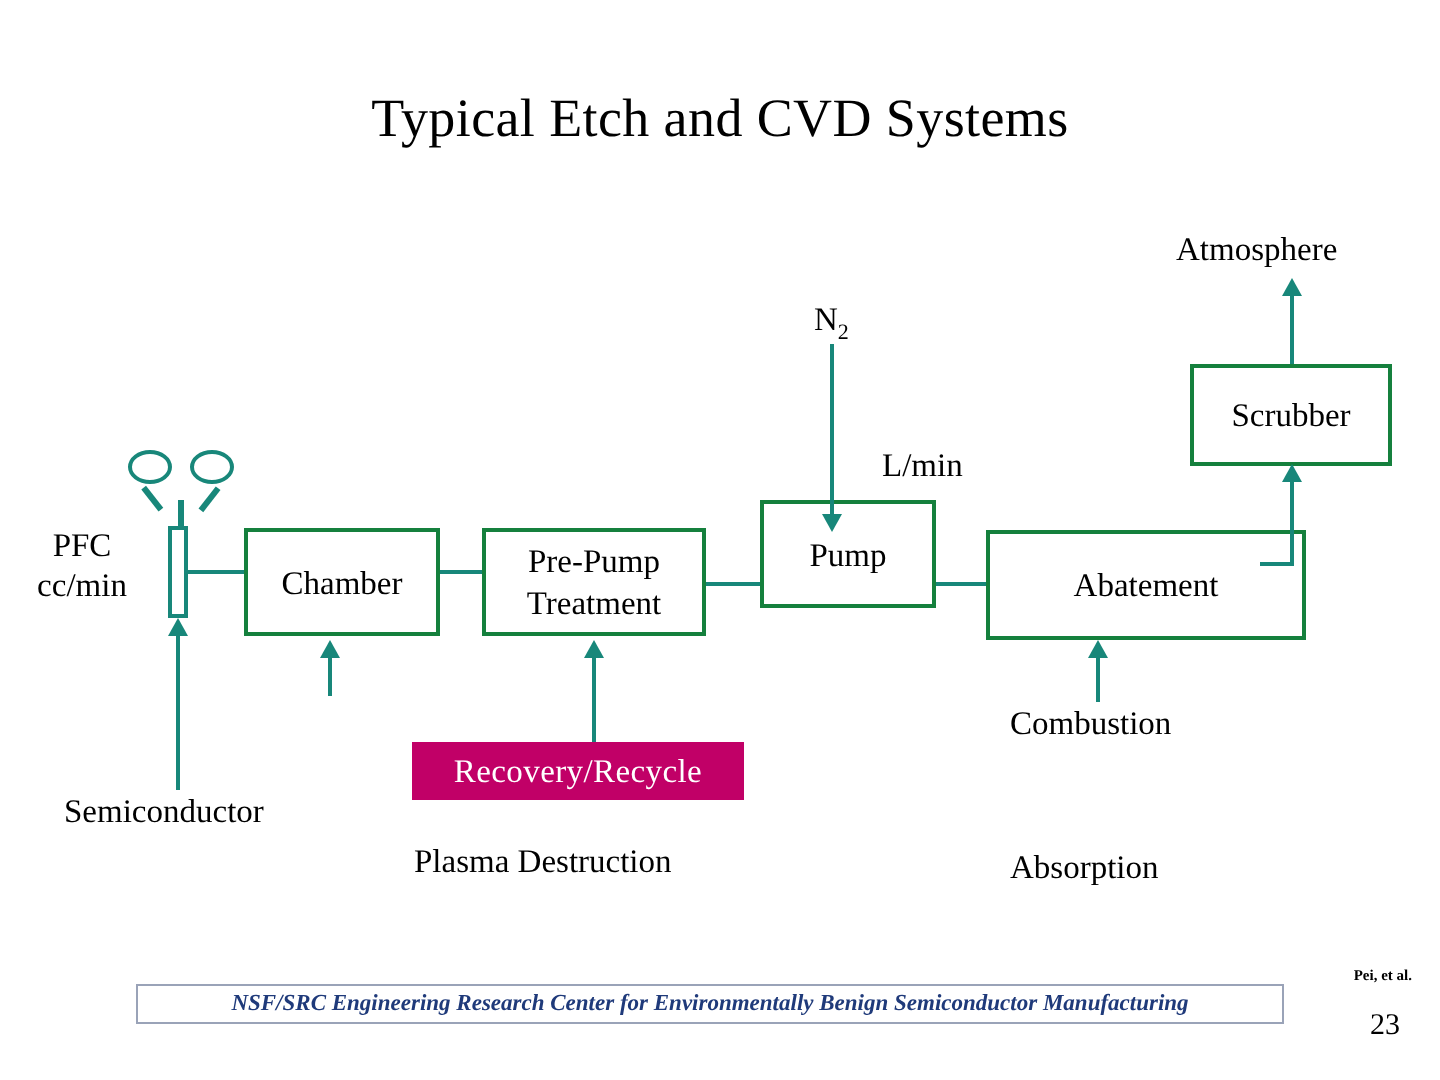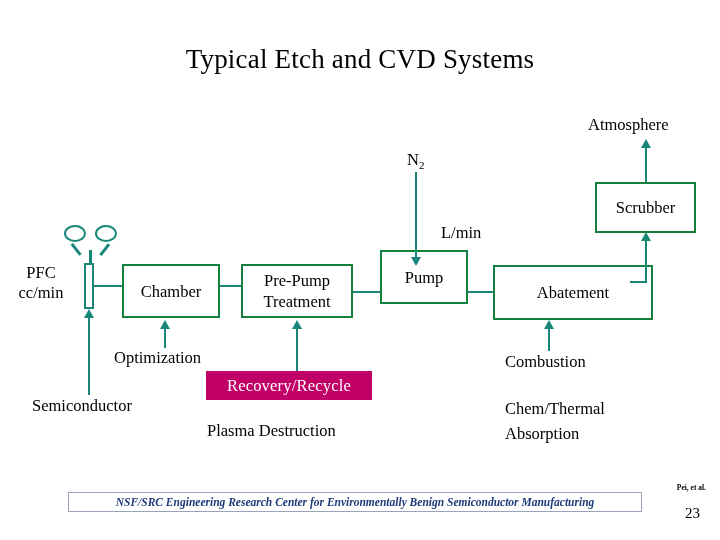--- a/index.html
+++ b/index.html
@@ -157,29 +157,27 @@
 
   <div class="lbl" style="left:588px; top:115px;">Atmosphere</div>
 
   <div class="lbl" style="left:407px; top:150px;"><span>N</span><span class="sub">2</span></div>
 
   <div class="lbl" style="left:441px; top:211px;margin-top:12px;">L/min</div>
 
   <div class="lbl center" style="left:4px; top:263px; width:74px;">PFC</div>
   <div class="lbl center" style="left:4px; top:283px; width:74px;">cc/min</div>
 
-  <div class="lbl" style="left:114px; top:348px;">Optimization</div>
 
   <div class="lbl" style="left:32px; top:396px;">Semiconductor</div>
 
   <div class="lbl" style="left:207px; top:421px;">Plasma Destruction</div>
 
   <div class="lbl" style="left:505px; top:352px;">Combustion</div>
 
-  <div class="lbl" style="left:505px; top:399px;">Chem/Thermal</div>
   <div class="lbl" style="left:505px; top:424px;">Absorption</div>
 
   <div class="valve-ellipse" style="left:64px; top:225px; width:22px; height:17px;"></div>
 
   <div class="valve-ellipse" style="left:95px; top:225px; width:22px; height:17px;"></div>
 
   <div class="valve-stem" style="left:79px; top:241px; width:2.5px; height:14px; transform:rotate(-38deg); transform-origin:bottom center;"></div>
   <div class="valve-stem" style="left:99px; top:241px; width:2.5px; height:14px; transform:rotate(38deg); transform-origin:bottom center;"></div>
 
   <div class="valve-stem" style="left:89px; top:250px; width:2.5px; height:16px;"></div>

